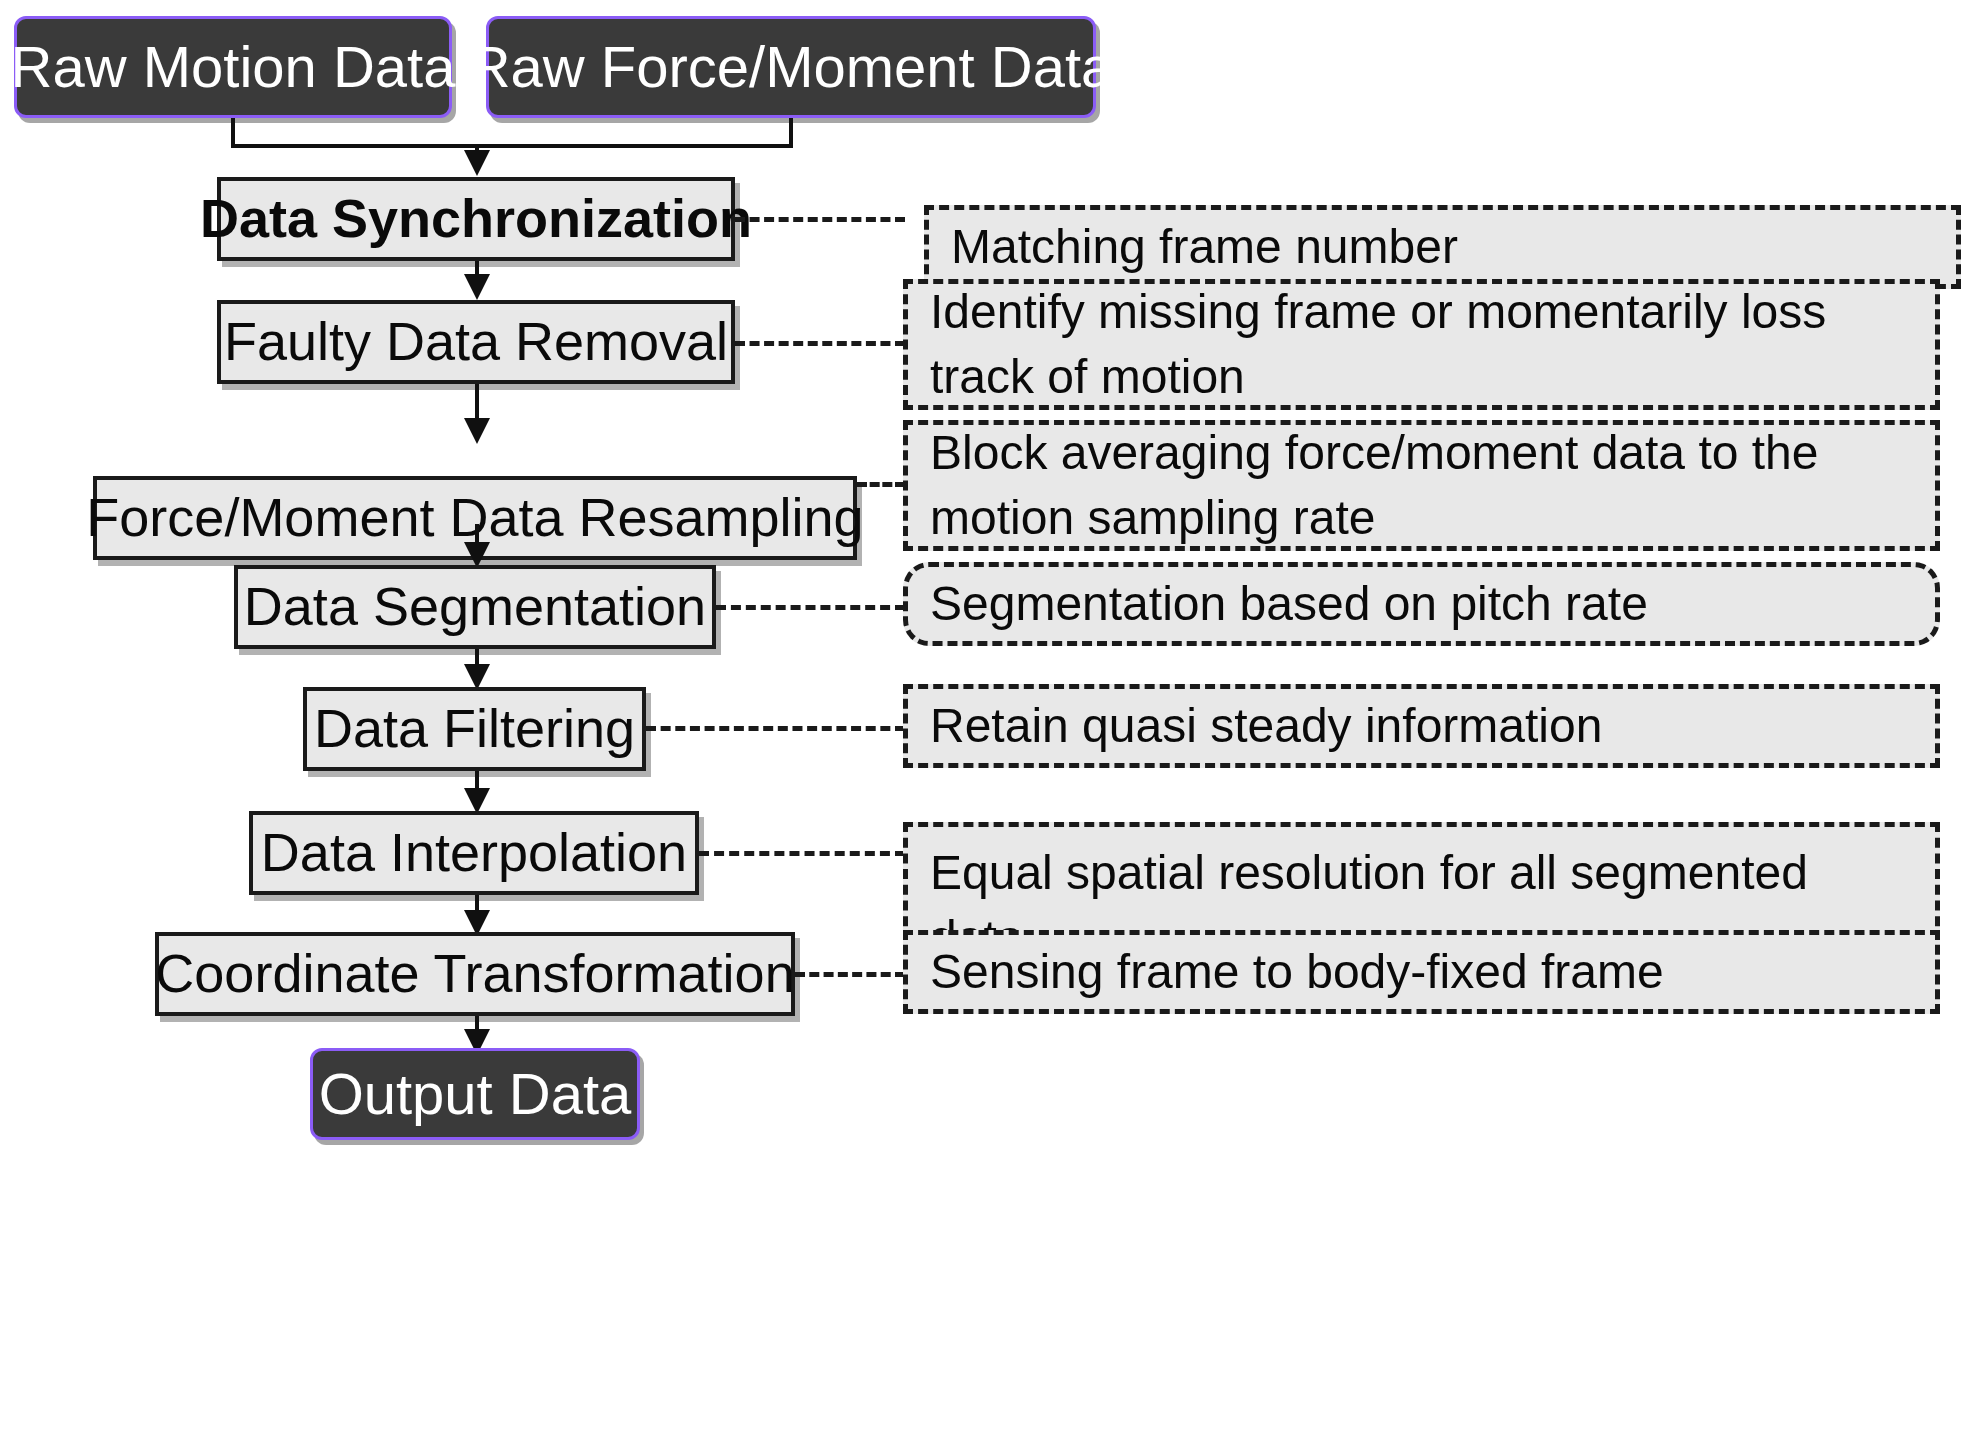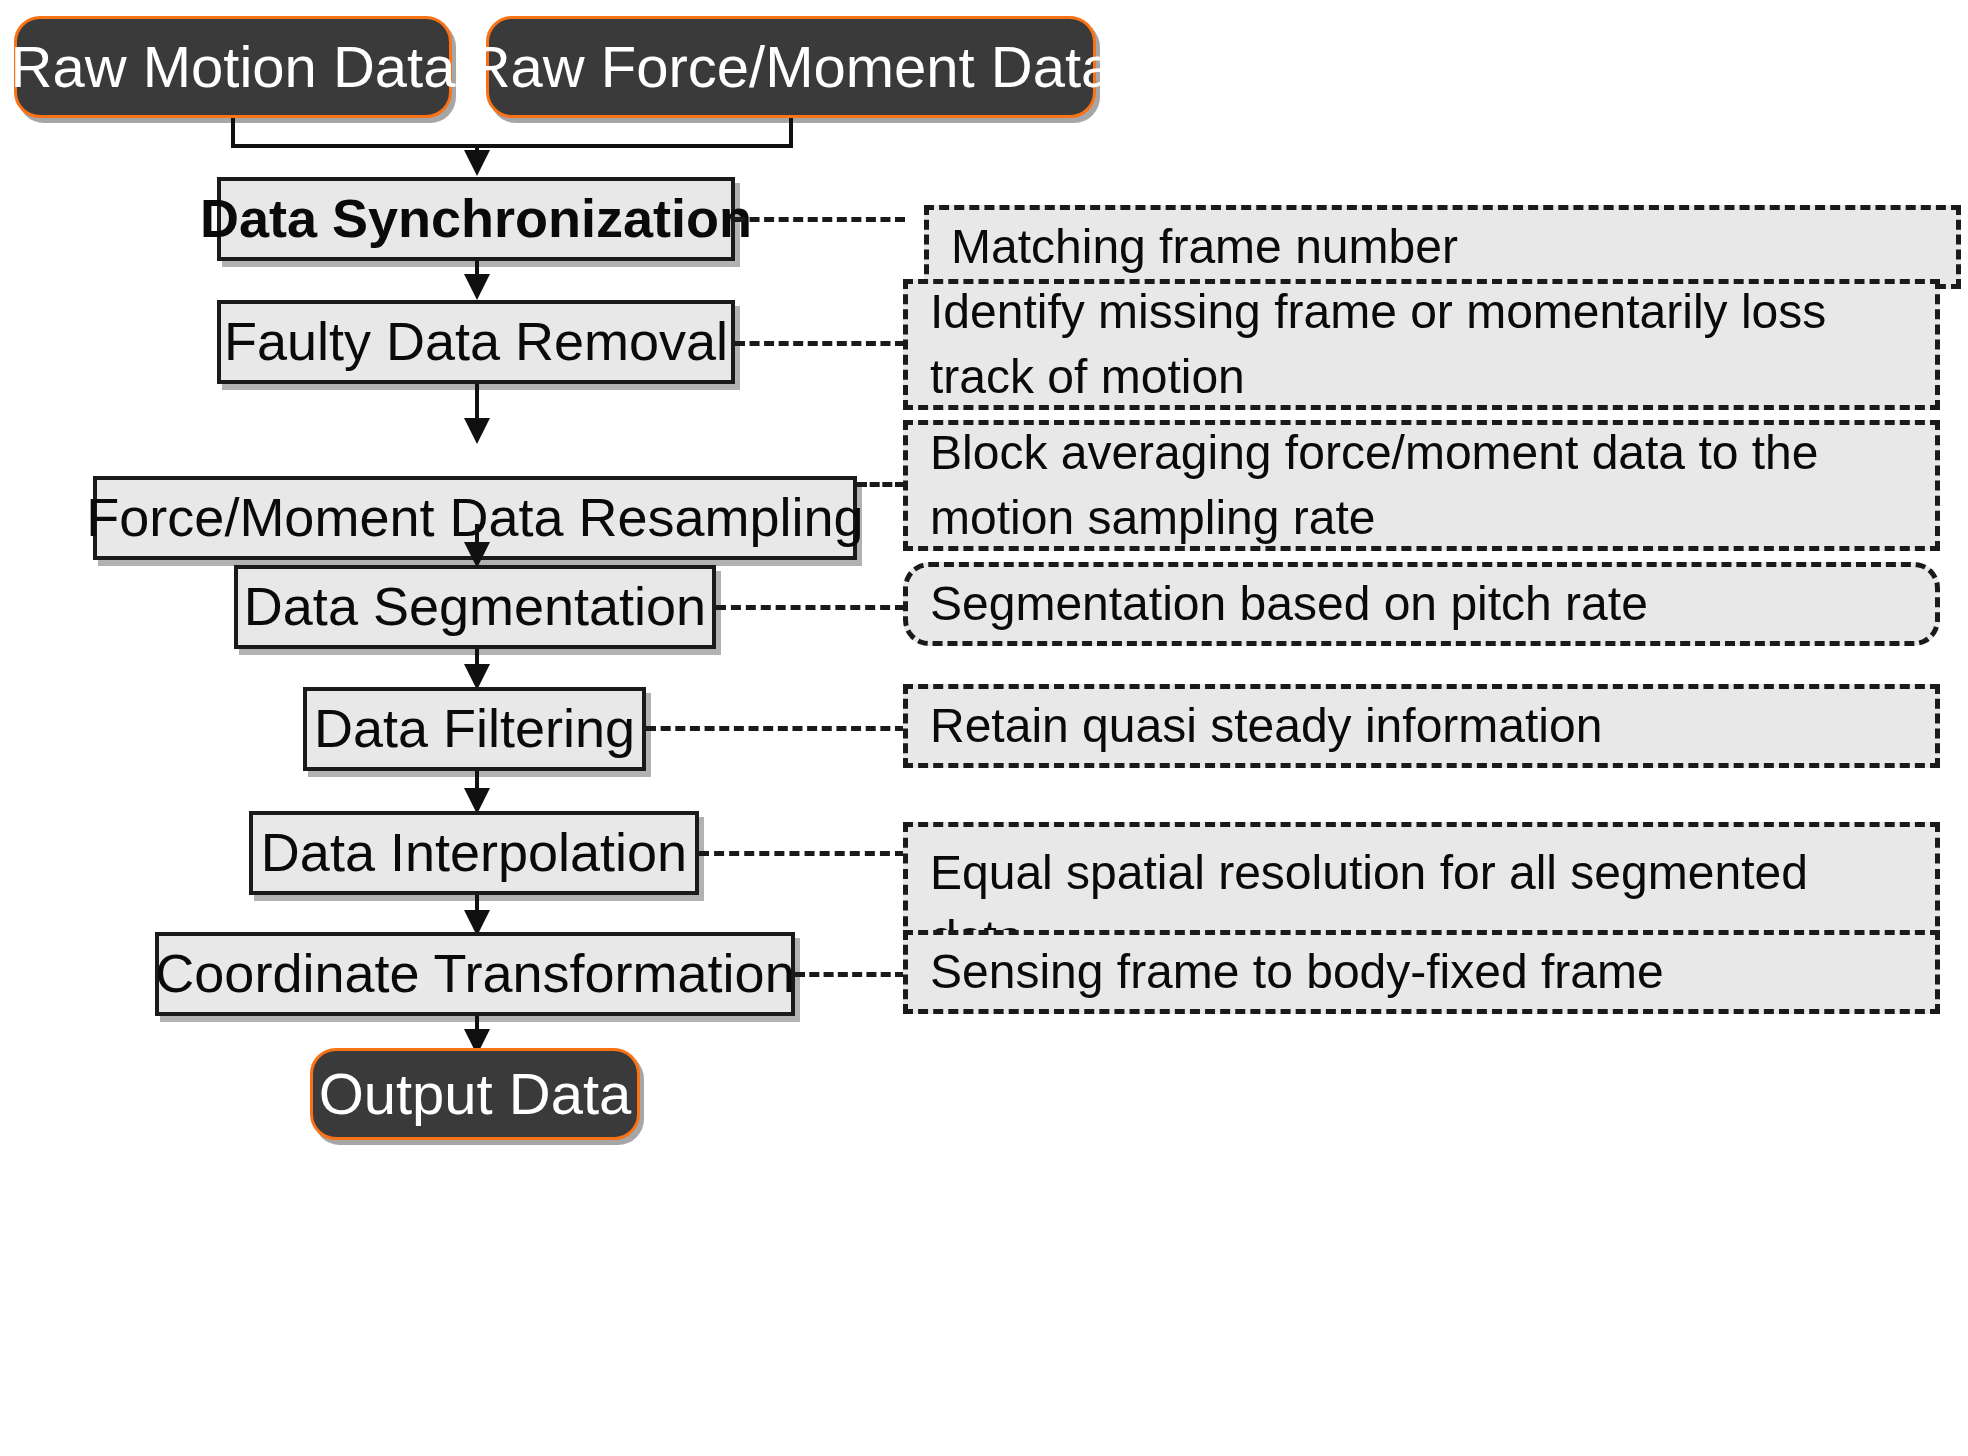--- a/index.html
+++ b/index.html
@@ -27,22 +27,22 @@
     justify-content: center;
     text-align: center;
     line-height: 1.18;
     white-space: nowrap;
   }
 
   
   .terminal {
     background: #3a3a3a;
     color: #ffffff;
-    border: 3px solid #f97316;
-    border-radius: 26px;
+    border: 3px solid #8b5cf6;
+    border-radius: 12px;
     font-size: 58px;
     box-shadow: 4px 5px 0 rgba(0,0,0,0.35);
   }
 
   
   .process {
     background: #e8e8e8;
     color: #0a0a0a;
     border: 4px solid #1a1a1a;
     font-size: 54px;

